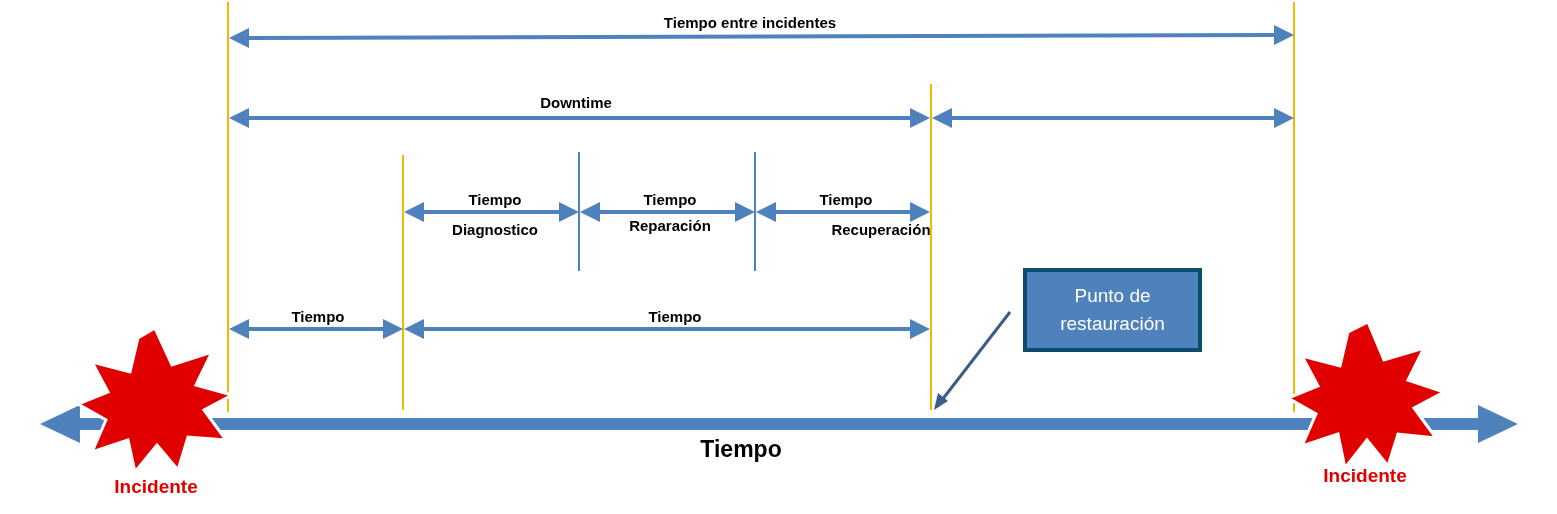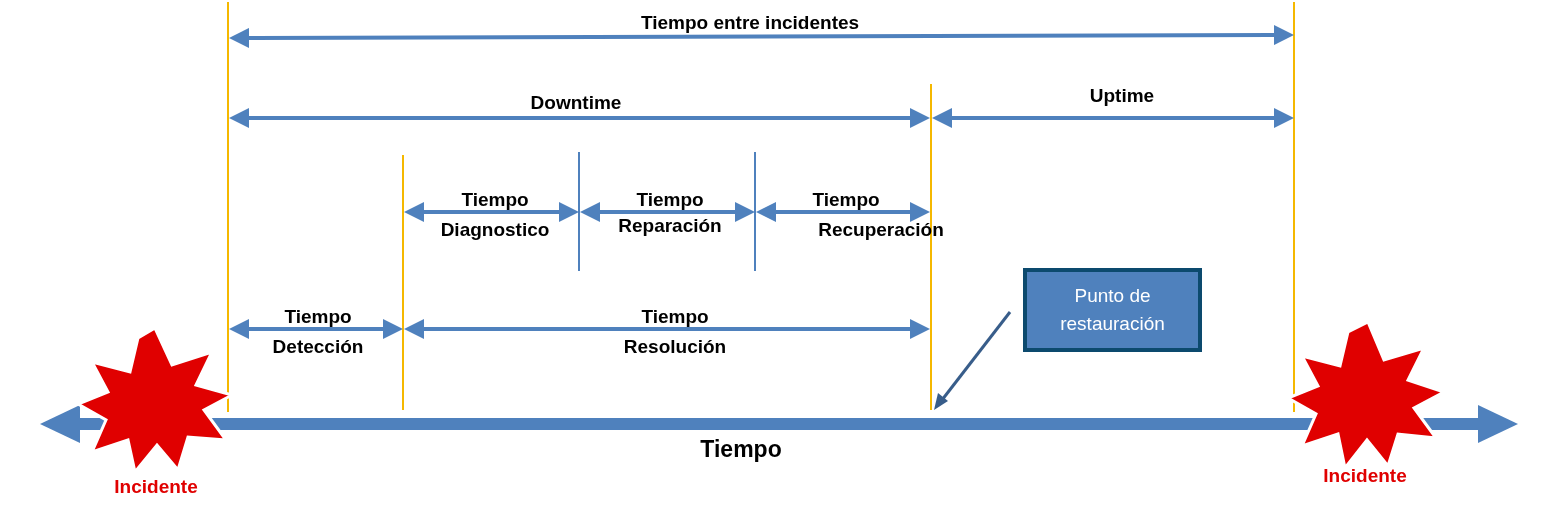--- a/index.html
+++ b/index.html
@@ -1,18 +1,18 @@
 <!DOCTYPE html>
 <html><head>
 <meta charset="utf-8">
 <style>
   html, body { margin:0; padding:0; background:#ffffff; }
   #stage { position:relative; width:1557px; height:514px; overflow:hidden; background:#ffffff; font-family:"Liberation Sans", sans-serif; }
   #diagram { position:absolute; left:0; top:0; }
-  .lbl { position:absolute; font-family:"Liberation Sans", sans-serif; font-weight:bold; font-size:19px; color:#000; text-align:center; white-space:nowrap; line-height:30px; }
+  .lbl { position:absolute; font-family:"Liberation Sans", sans-serif; font-weight:bold; font-size:15px; color:#000; text-align:center; white-space:nowrap; line-height:30px; }
   .red { color:#e00000; font-size:19px; }
   .axis-lbl { font-size:23px; }
   .box { position:absolute; left:1023px; top:268px; width:179px; height:84px; background:#4f81bd; border:4px solid #0c4a6e; box-sizing:border-box; color:#fff; font-weight:normal; font-size:19px; line-height:28px; display:flex; flex-direction:column; justify-content:center; align-items:center; text-align:center; }
 </style>
 </head>
 <body>
 
 <div id="stage">
   <svg id="diagram" width="1557" height="514" viewBox="0 0 1557 514">
     <defs>
@@ -47,33 +47,30 @@
       <line x1="1010" y1="312" x2="942" y2="400" stroke="#385d8a" stroke-width="3"></line>
       <polygon points="934,410 938,393 948,401" fill="#385d8a"></polygon>
     </g>
 
     <polygon fill="#e00000" stroke="#ffffff" stroke-width="3" points="155,328 172,365 212,352 196,385 232,395 204,410 226,440 188,437 178,470 157,445 135,472 128,440 92,452 106,420 78,404 108,392 92,362 130,372 138,338"></polygon>
     <polygon fill="#e00000" stroke="#ffffff" stroke-width="3" points="1368,322 1384,360 1424,348 1408,380 1444,392 1414,408 1436,438 1398,434 1388,466 1367,440 1345,468 1338,434 1302,446 1316,414 1288,398 1318,386 1302,356 1340,366 1348,332"></polygon>
   </svg>
 
   <div class="lbl" style="left:600px; top:8px; width:300px;">Tiempo entre incidentes</div>
   <div class="lbl" style="left:476px; top:88px; width:200px;">Downtime</div>
-  <div class="lbl" style="left:1022px; top:81px; width:200px;">Uptime</div>
 
   <div class="lbl" style="left:395px; top:185px; width:200px;">Tiempo</div>
   <div class="lbl" style="left:395px; top:215px; width:200px;text-align:center;">Diagnostico</div>
   <div class="lbl" style="left:570px; top:185px; width:200px;">Tiempo</div>
   <div class="lbl" style="left:570px; top:211px; width:200px;">Reparación</div>
   <div class="lbl" style="left:746px; top:185px; width:200px;">Tiempo</div>
   <div class="lbl" style="left:781px; top:215px; width:200px;">Recuperación</div>
 
   <div class="lbl" style="left:218px; top:302px; width:200px;">Tiempo</div>
-  <div class="lbl" style="left:218px; top:332px; width:200px;">Detección</div>
   <div class="lbl" style="left:575px; top:302px; width:200px;">Tiempo</div>
-  <div class="lbl" style="left:575px; top:332px; width:200px;">Resolución</div>
 
   <div class="lbl axis-lbl" style="left:641px; top:434px; width:200px;">Tiempo</div>
   <div class="lbl red" style="left:56px; top:472px; width:200px;">Incidente</div>
   <div class="lbl red" style="left:1265px; top:461px; width:200px;">Incidente</div>
 
   <div class="box">
     <span>Punto de</span>
     <span>restauración</span>
   </div>
 </div>

